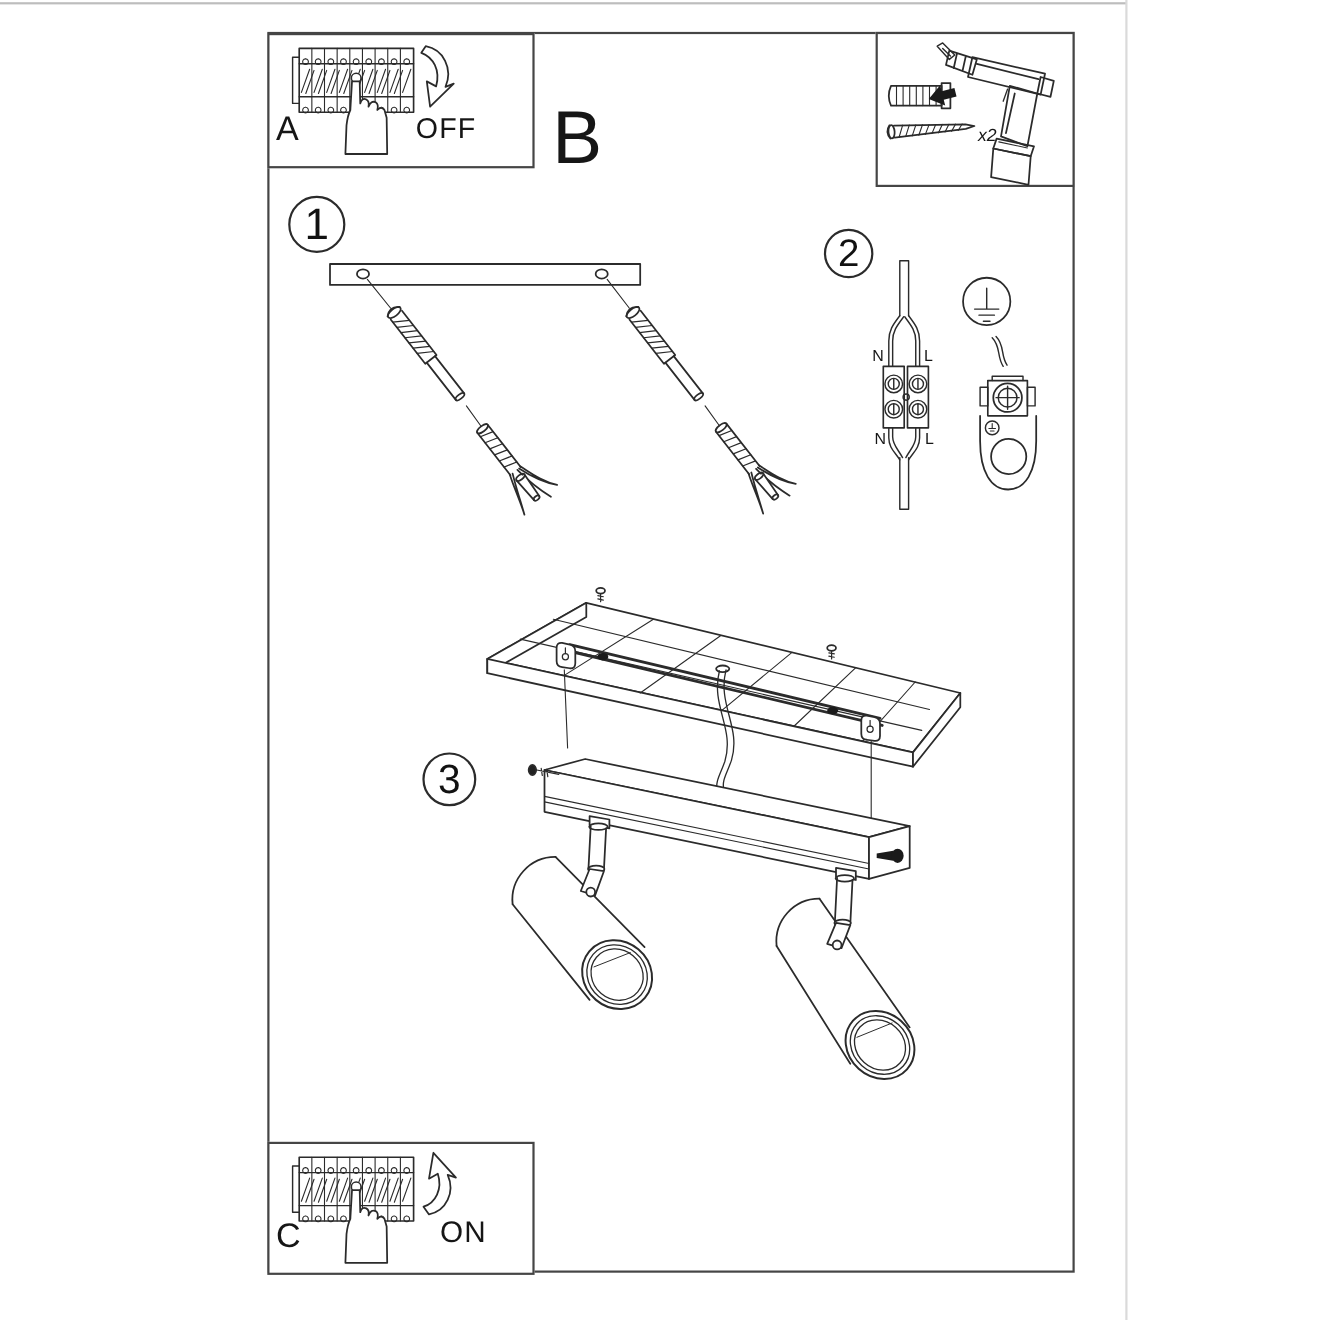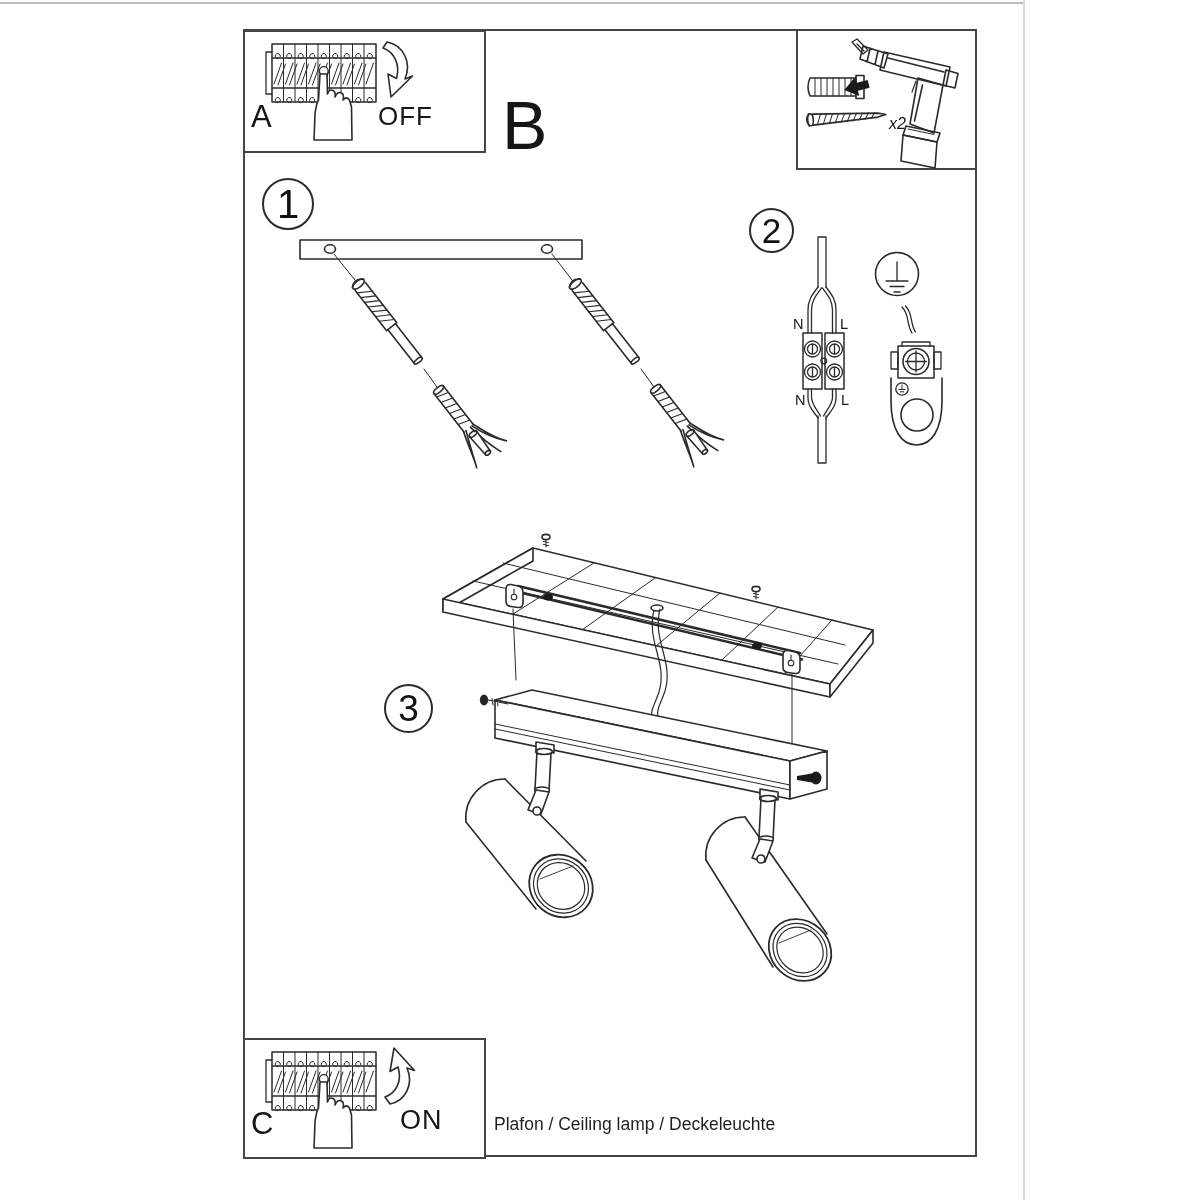--- a/index.html
+++ b/index.html
@@ -274,15 +274,14 @@
 
   <div class="wirelbl" style="left:793px;top:316px;">N</div>
   <div class="wirelbl" style="left:840px;top:316px;">L</div>
   <div class="wirelbl" style="left:795px;top:392px;">N</div>
   <div class="wirelbl" style="left:841px;top:392px;">L</div>
 
   <div class="lbl lbl-c">C</div>
   <div class="lbl lbl-on">ON</div>
 
   <div class="footer">
-    <div>Plafon / Ceiling lamp / Deckeleuchte</div>
   </div>
 </div>
 
 </body></html>

